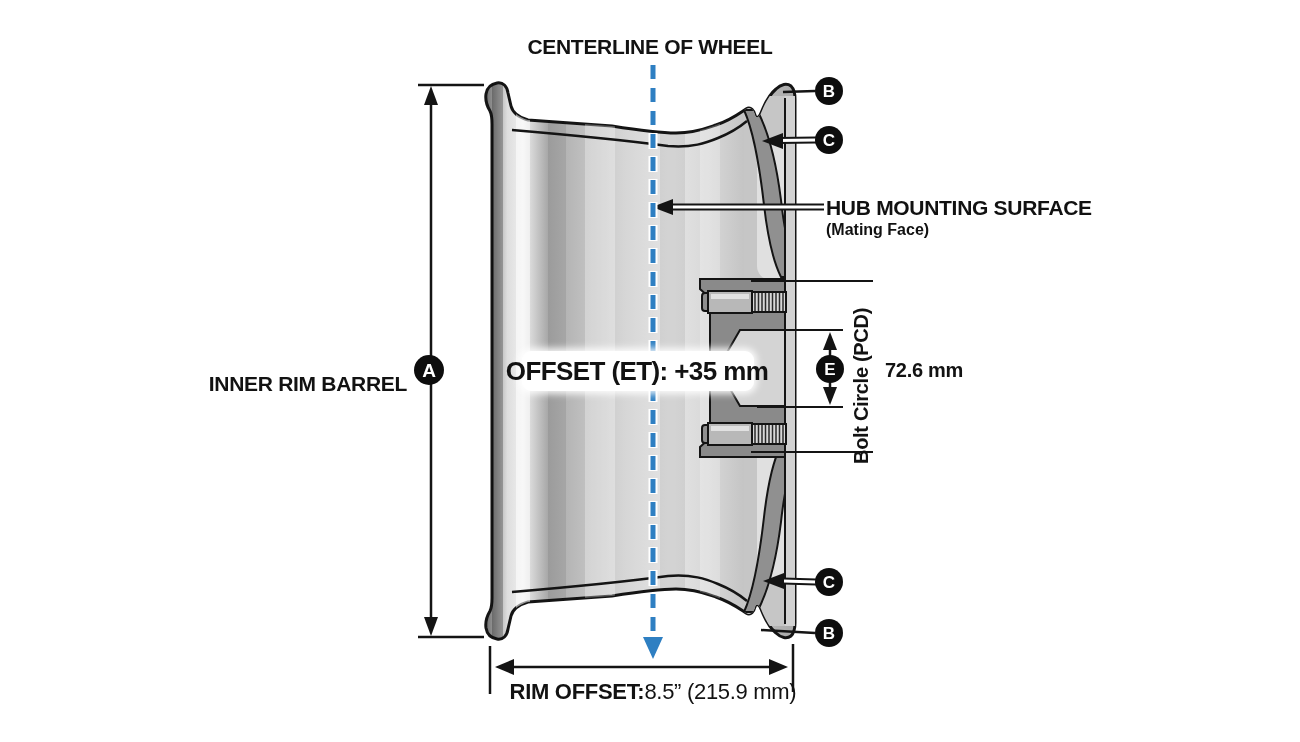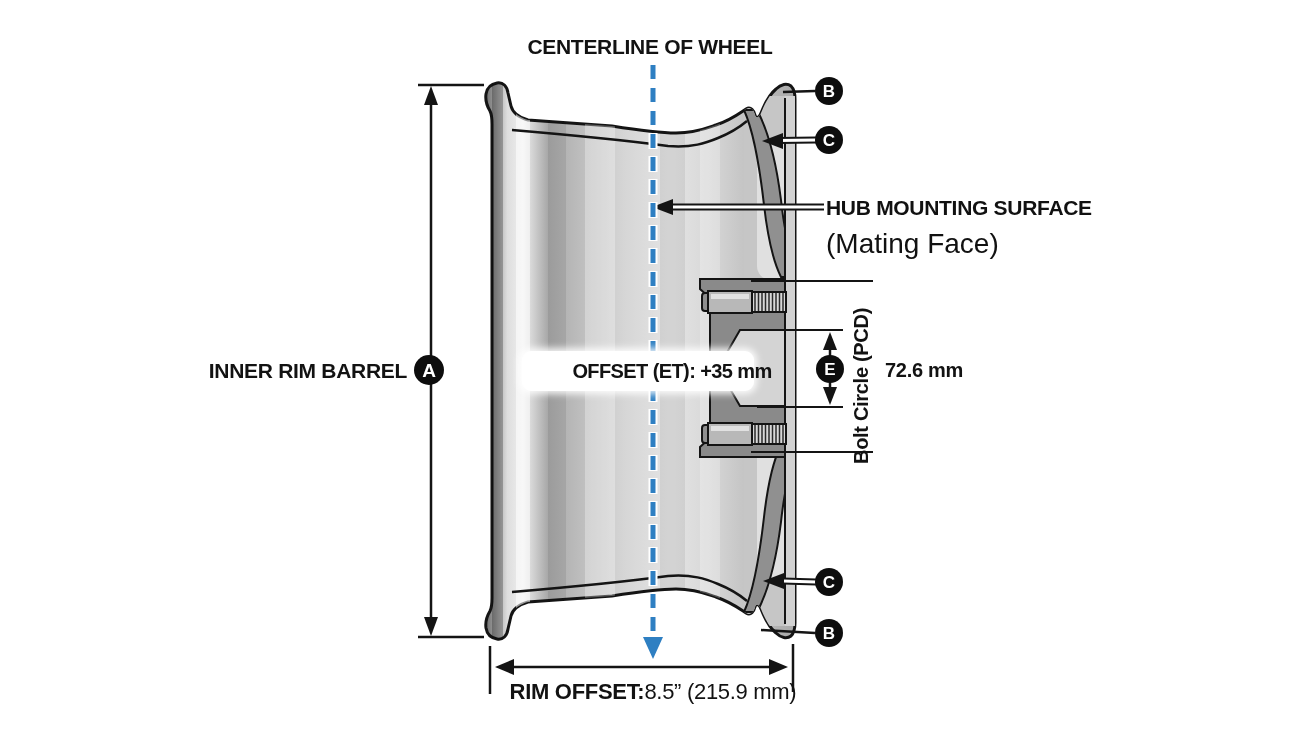--- a/index.html
+++ b/index.html
@@ -10,29 +10,29 @@
   #wheel-svg{position:absolute;left:0;top:0;}
   .lbl{position:absolute;white-space:nowrap;color:#121212;letter-spacing:-0.3px;}
   .bold{font-weight:bold;}
   .badge{
     position:absolute;width:28px;height:28px;border-radius:50%;
     background:#0d0d0d;color:#ffffff;display:flex;align-items:center;justify-content:center;
     font-weight:bold;font-size:17px;line-height:1;
   }
   .badge-lg{width:30px;height:30px;font-size:19px;}
   #title-label{left:650px;top:35px;transform:translateX(-50%);font-size:21px;}
-  #inner-rim-label{left:407px;top:359px;transform:translate(-100%,0);font-size:21px;}
+  #inner-rim-label{left:407px;top:372px;transform:translate(-100%,0);font-size:21px;}
   #offset-band{
     position:absolute;left:522px;top:351px;width:232px;height:40px;background:#ffffff;
     border-radius:9px;box-shadow:0 0 7px 3px rgba(255,255,255,0.9);
   }
-  #offset-label{left:672px;top:371px;transform:translate(-50%,-50%);font-size:20px;letter-spacing:-0.6px;}
+  #offset-label{left:637px;top:371px;transform:translate(-50%,-50%);font-size:26px;letter-spacing:-0.6px;}
   #hms-block{position:absolute;left:826px;top:196px;}
   #hms-line1{font-size:21px;font-weight:bold;white-space:nowrap;letter-spacing:-0.3px;text-align:center;}
-  #hms-line2{font-size:28px;font-weight:normal;white-space:nowrap;margin-top:8px;}
+  #hms-line2{font-size:16px;font-weight:bold;white-space:nowrap;margin-top:1px;}
   #bolt-circle-label{left:861px;top:386px;transform:translate(-50%,-50%) rotate(-90deg);font-size:20px;}
   #pcd-value{left:885px;top:359px;font-size:20px;font-weight:bold;}
   #rim-width-label{left:653px;top:679px;transform:translateX(-50%);font-size:22px;}
   #rim-width-label .val{font-weight:normal;margin-left:0;letter-spacing:-0.3px;}
 </style>
 </head>
 <body>
 
 <div id="canvas">
 

